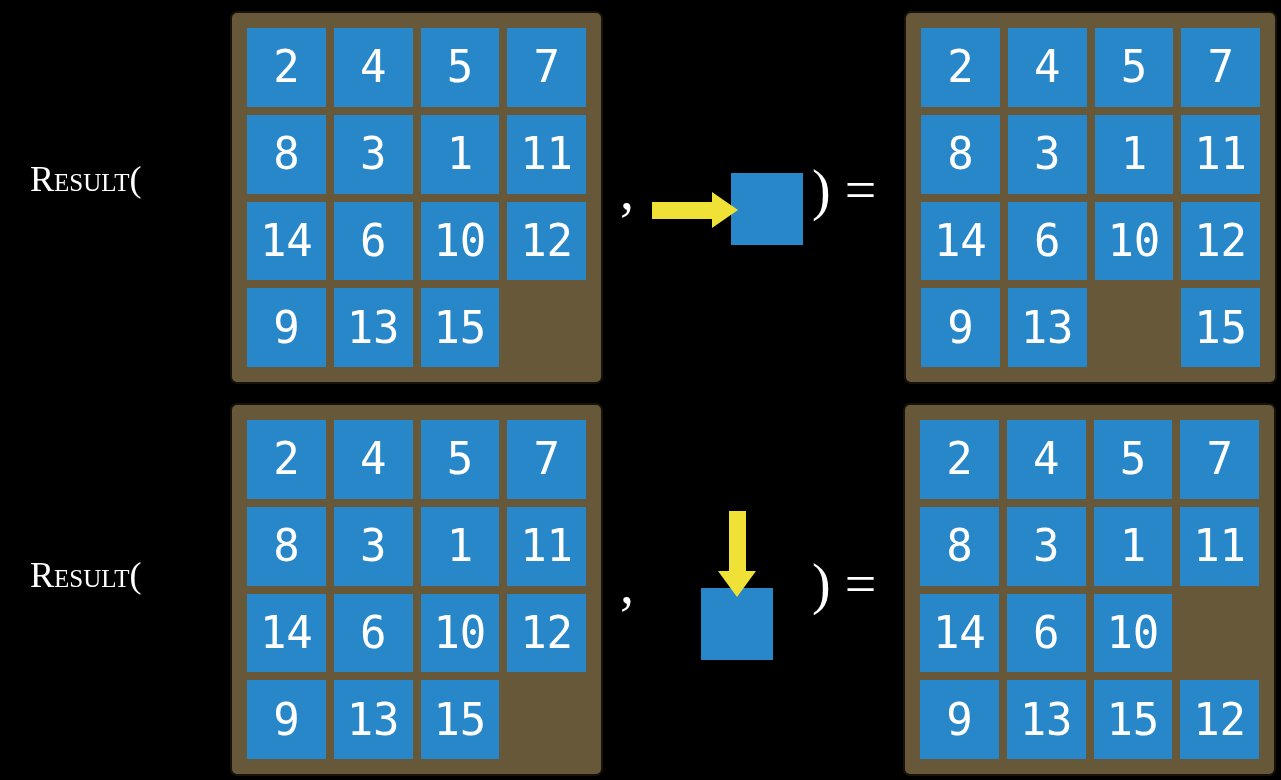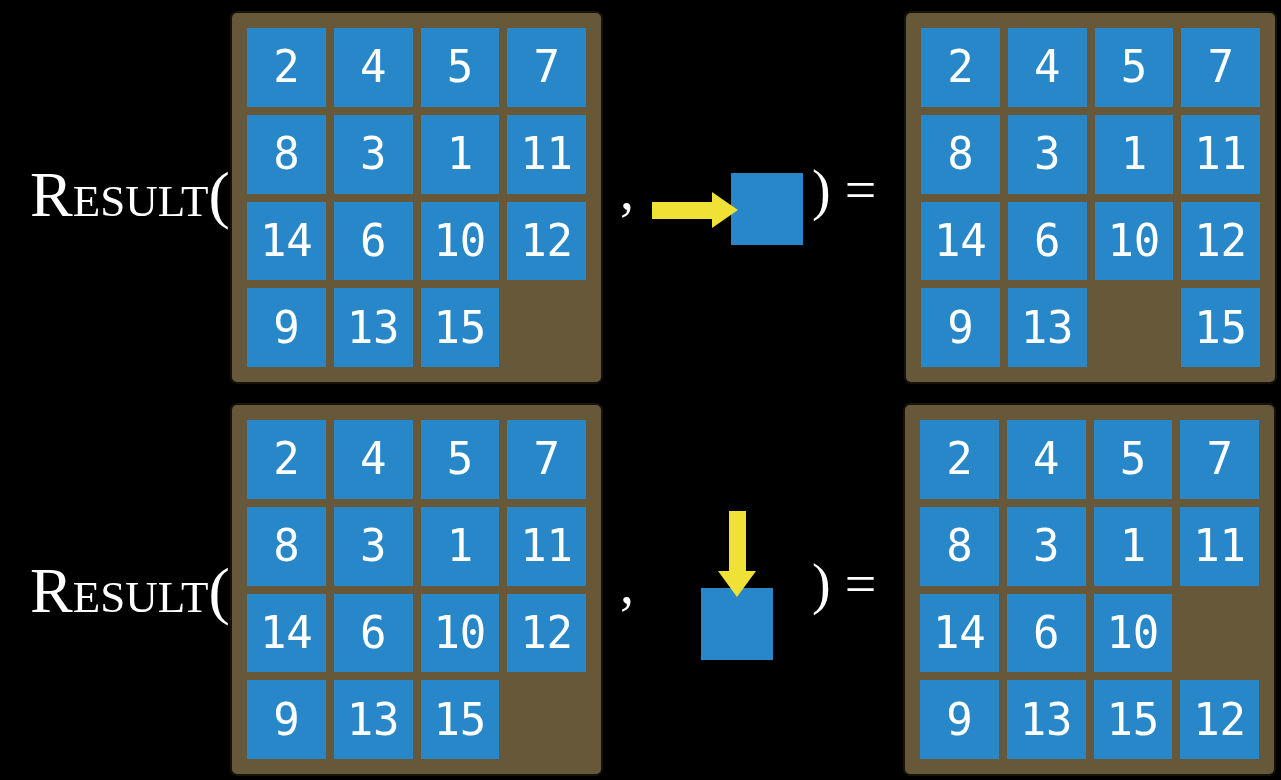--- a/index.html
+++ b/index.html
@@ -10,21 +10,21 @@
     font-family: "Liberation Serif", serif;
   }
   .stage { position: relative; width: 1281px; height: 780px; }
 
   
   .fn {
     position: absolute;
     color: var(--text, #fff);
     font-family: "Liberation Serif", serif;
     font-variant: small-caps;
-    font-size: 64px;
+    font-size: 36px;
     line-height: 1.1;
     white-space: nowrap;
   }
   .punct {
     position: absolute;
     color: var(--text, #fff);
     font-family: "Liberation Serif", serif;
     font-size: 56px;
     line-height: 1;
     white-space: nowrap;

